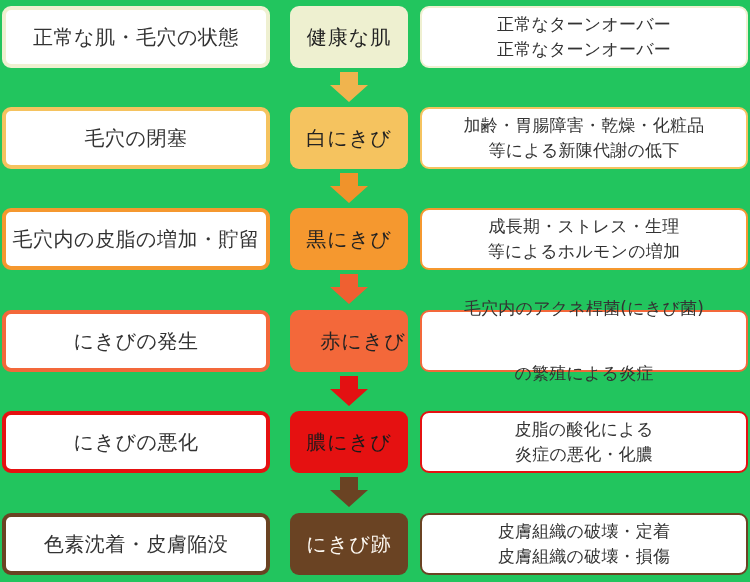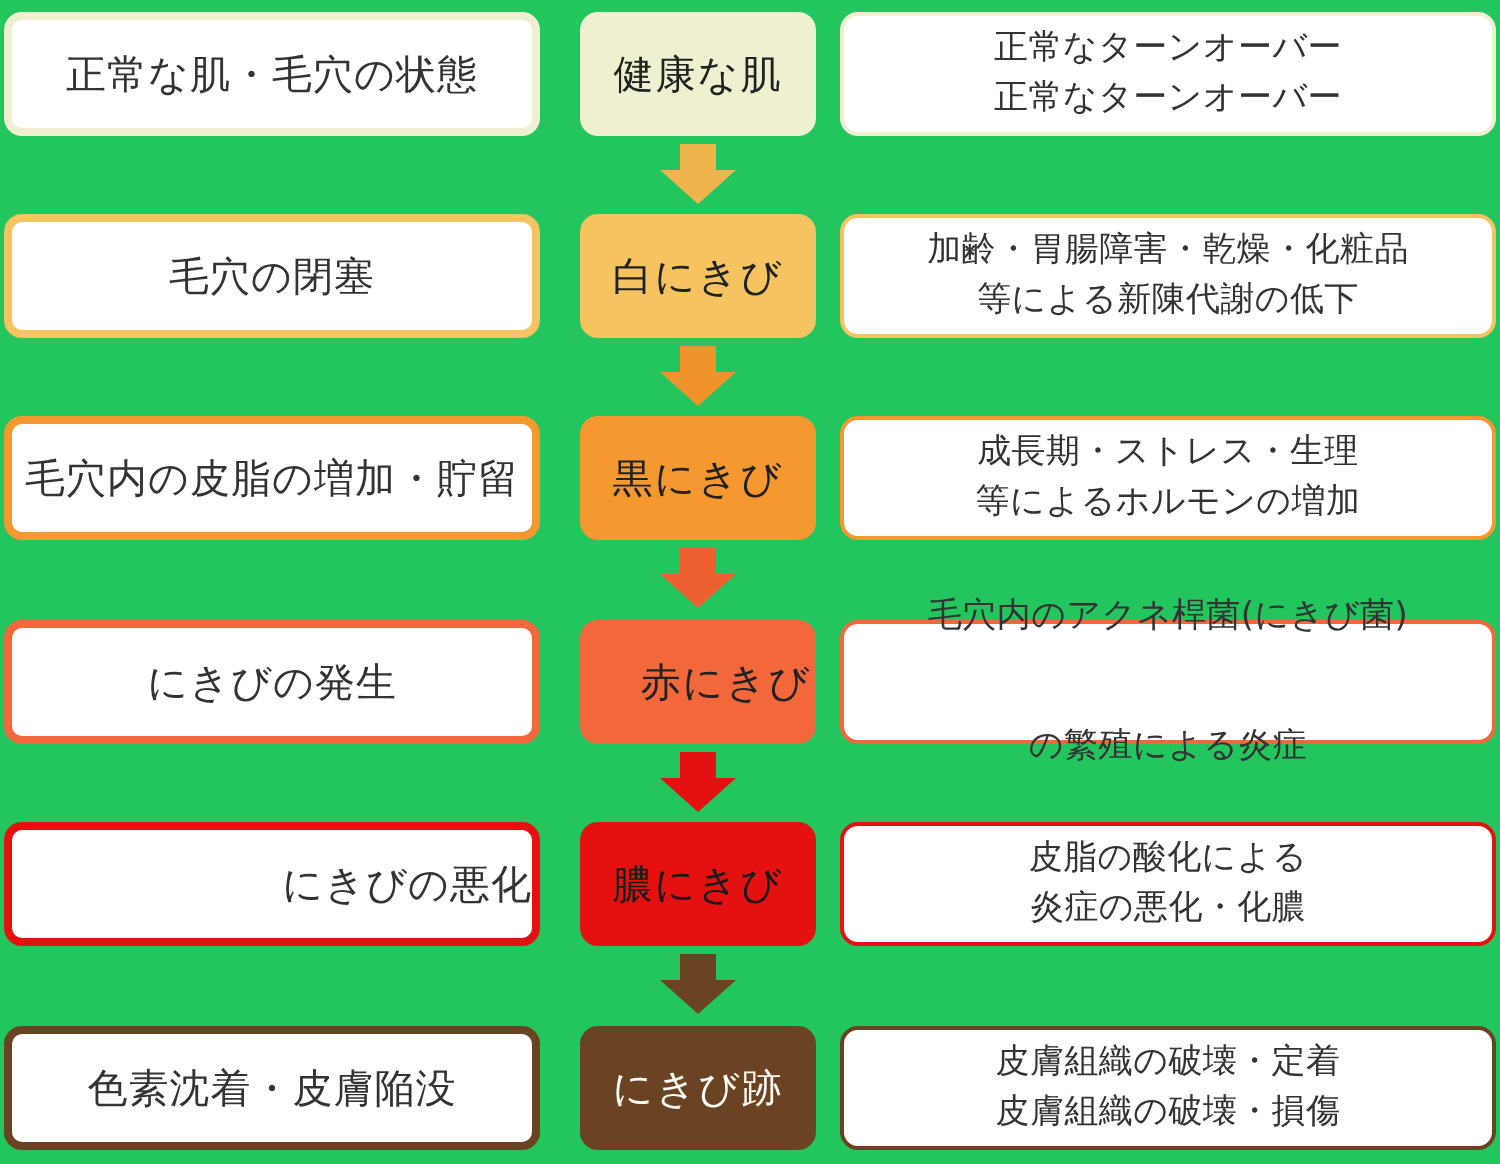--- a/index.html
+++ b/index.html
@@ -129,21 +129,21 @@
     <div class="box stage" data-bind-style="backgroundColor:diagram.rows.3.stage_bg;color:diagram.rows.3.stage_text_color" style="background-color: rgb(243, 104, 58); color: rgb(34, 34, 34); padding-left: 28px;">
       <span data-bind="diagram.rows.3.stage">赤にきび</span>
     </div>
     <div class="box right" data-bind-style="borderColor:diagram.rows.3.border_color" style="border-color: rgb(243, 104, 58); gap: 40px;">
       <span data-bind="diagram.rows.3.right_line1">毛穴内のアクネ桿菌(にきび菌)</span>
       <span data-bind="diagram.rows.3.right_line2">の繁殖による炎症</span>
     </div>
   </div>
 
   <div class="row r4">
-    <div class="box left" data-bind-style="borderColor:diagram.rows.4.border_color" style="border-color: rgb(229, 17, 17); justify-content: flex-end;">
+    <div class="box left" data-bind-style="borderColor:diagram.rows.4.border_color" style="border-color: rgb(229, 17, 17);">
       <span data-bind="diagram.rows.4.left">にきびの悪化</span>
     </div>
     <div class="box stage" data-bind-style="backgroundColor:diagram.rows.4.stage_bg;color:diagram.rows.4.stage_text_color" style="background-color: rgb(229, 17, 17); color: rgb(26, 26, 26);">
       <span data-bind="diagram.rows.4.stage">膿にきび</span>
     </div>
     <div class="box right" data-bind-style="borderColor:diagram.rows.4.border_color" style="border-color: rgb(229, 17, 17);">
       <span data-bind="diagram.rows.4.right_line1">皮脂の酸化による</span>
       <span data-bind="diagram.rows.4.right_line2">炎症の悪化・化膿</span>
     </div>
   </div>

